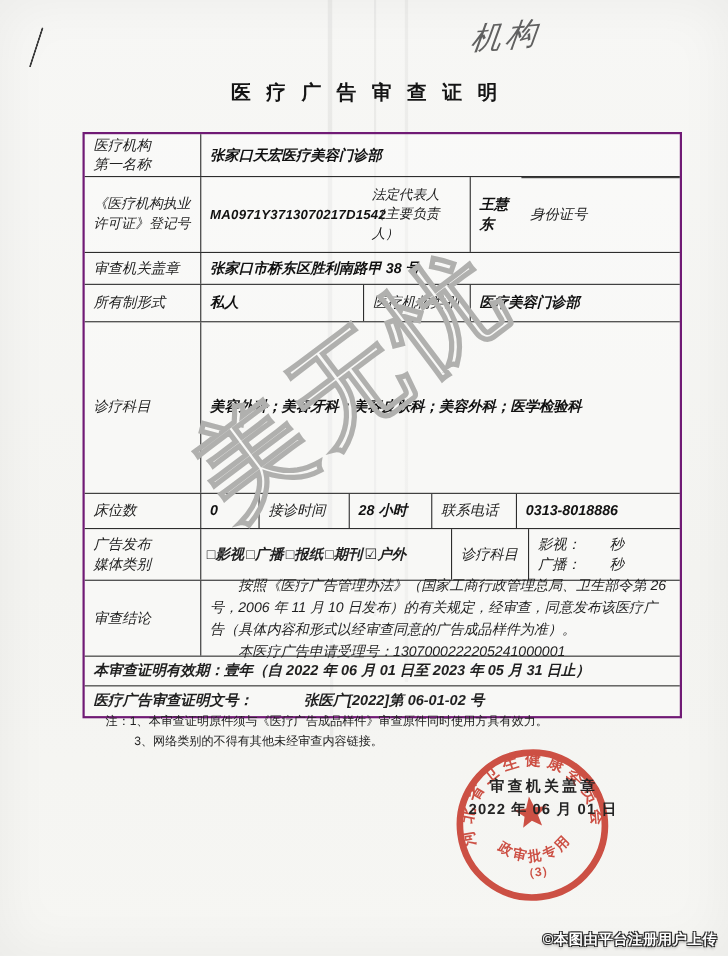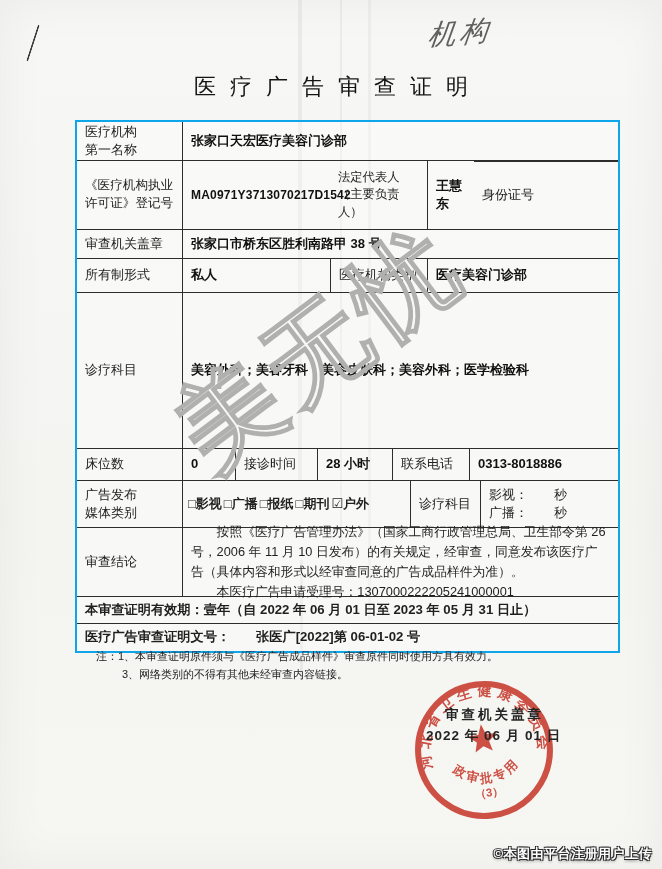--- a/index.html
+++ b/index.html
@@ -5,55 +5,55 @@
   html,body{margin:0;padding:0}
   body{
     width:662px;height:869px;position:relative;overflow:hidden;
     background:linear-gradient(180deg,#f7f7f5 0%,#f4f4f1 60%,#f6f6f3 100%);
     font-family:"Liberation Sans","DejaVu Sans",sans-serif;color:#1f1f1f;
   }
   .sheet{position:absolute;inset:0;box-shadow:inset 0 0 50px rgba(0,0,0,.05);pointer-events:none}
   .streak{position:absolute;top:0;pointer-events:none}
   .doc-title{
     position:absolute;top:72px;left:0;width:100%;text-align:center;
-    font-size:22px;font-weight:normal;letter-spacing:14px;text-indent:14px;color:#141414;
+    font-size:18px;font-weight:bold;letter-spacing:14px;text-indent:14px;color:#141414;
   }
   .handwritten-slash{
     position:absolute;left:32px;top:24px;height:38px;width:0;
     border-left:2.5px solid #3c3c3c;transform:rotate(18deg);border-radius:2px;
   }
   .handwritten-note{
     position:absolute;left:428px;top:14px;font-size:28px;color:#474747;
     font-style:italic;transform:rotate(-5deg) skewX(-12deg);letter-spacing:4px;opacity:.85;
   }
   
   .tbl{
     position:absolute;left:75px;top:120px;width:545px;box-sizing:border-box;
-    border:2px solid #0ea5e9;background:rgba(255,255,255,.35);
+    border:2px solid #701a75;background:rgba(255,255,255,.35);font-style:italic;
   }
   .row{display:flex;border-top:1.6px solid #2d2d2d}
   .row.first{border-top:none}
   .c{
     border-left:1.6px solid #2d2d2d;padding:2px 8px;box-sizing:border-box;
     display:flex;flex-direction:column;justify-content:center;
     font-size:13px;line-height:1.4;
   }
   .c.nb{border-left:none}
   .lab{white-space:pre-line;color:#222}
   .v{font-weight:bold;color:#111}
   .grow{flex:1}
   .subcol{flex:1;display:flex;flex-direction:row}
   .subrow{display:flex;flex:1}
   .subrow.bt{border-top:1.6px solid #2d2d2d}
   .mono-ish{font-size:12px;letter-spacing:.2px}
   .cbline{white-space:nowrap;font-weight:bold}
   .cb{margin-right:2px}
   .concl p{margin:0;text-indent:2em;font-size:12.8px;line-height:1.58}
   .wide-bold{font-weight:bold;font-size:13.2px}
-  .docno{display:flex;align-items:center;gap:26px}
+  .docno{display:flex;align-items:center;gap:46px}
   
   .notes{position:absolute;left:96px;top:648px;width:520px;font-size:11px;line-height:1.62;color:#222}
   .notes .n2{padding-left:26px}
   
   .stamp-wrap{position:absolute;left:406px;top:672px;width:156px;height:156px;transform:rotate(-7deg);opacity:.86;pointer-events:none}
   .stamp-overlay-label{position:absolute;left:445px;top:706px;font-size:13.5px;font-weight:bold;letter-spacing:3px;color:#242424}
   .stamp-overlay-date{position:absolute;left:426px;top:727px;font-size:13.5px;font-weight:bold;letter-spacing:1px;color:#242424}
   
   .wm-diag{position:absolute;left:120px;top:200px;pointer-events:none}
   .wm-upload{

